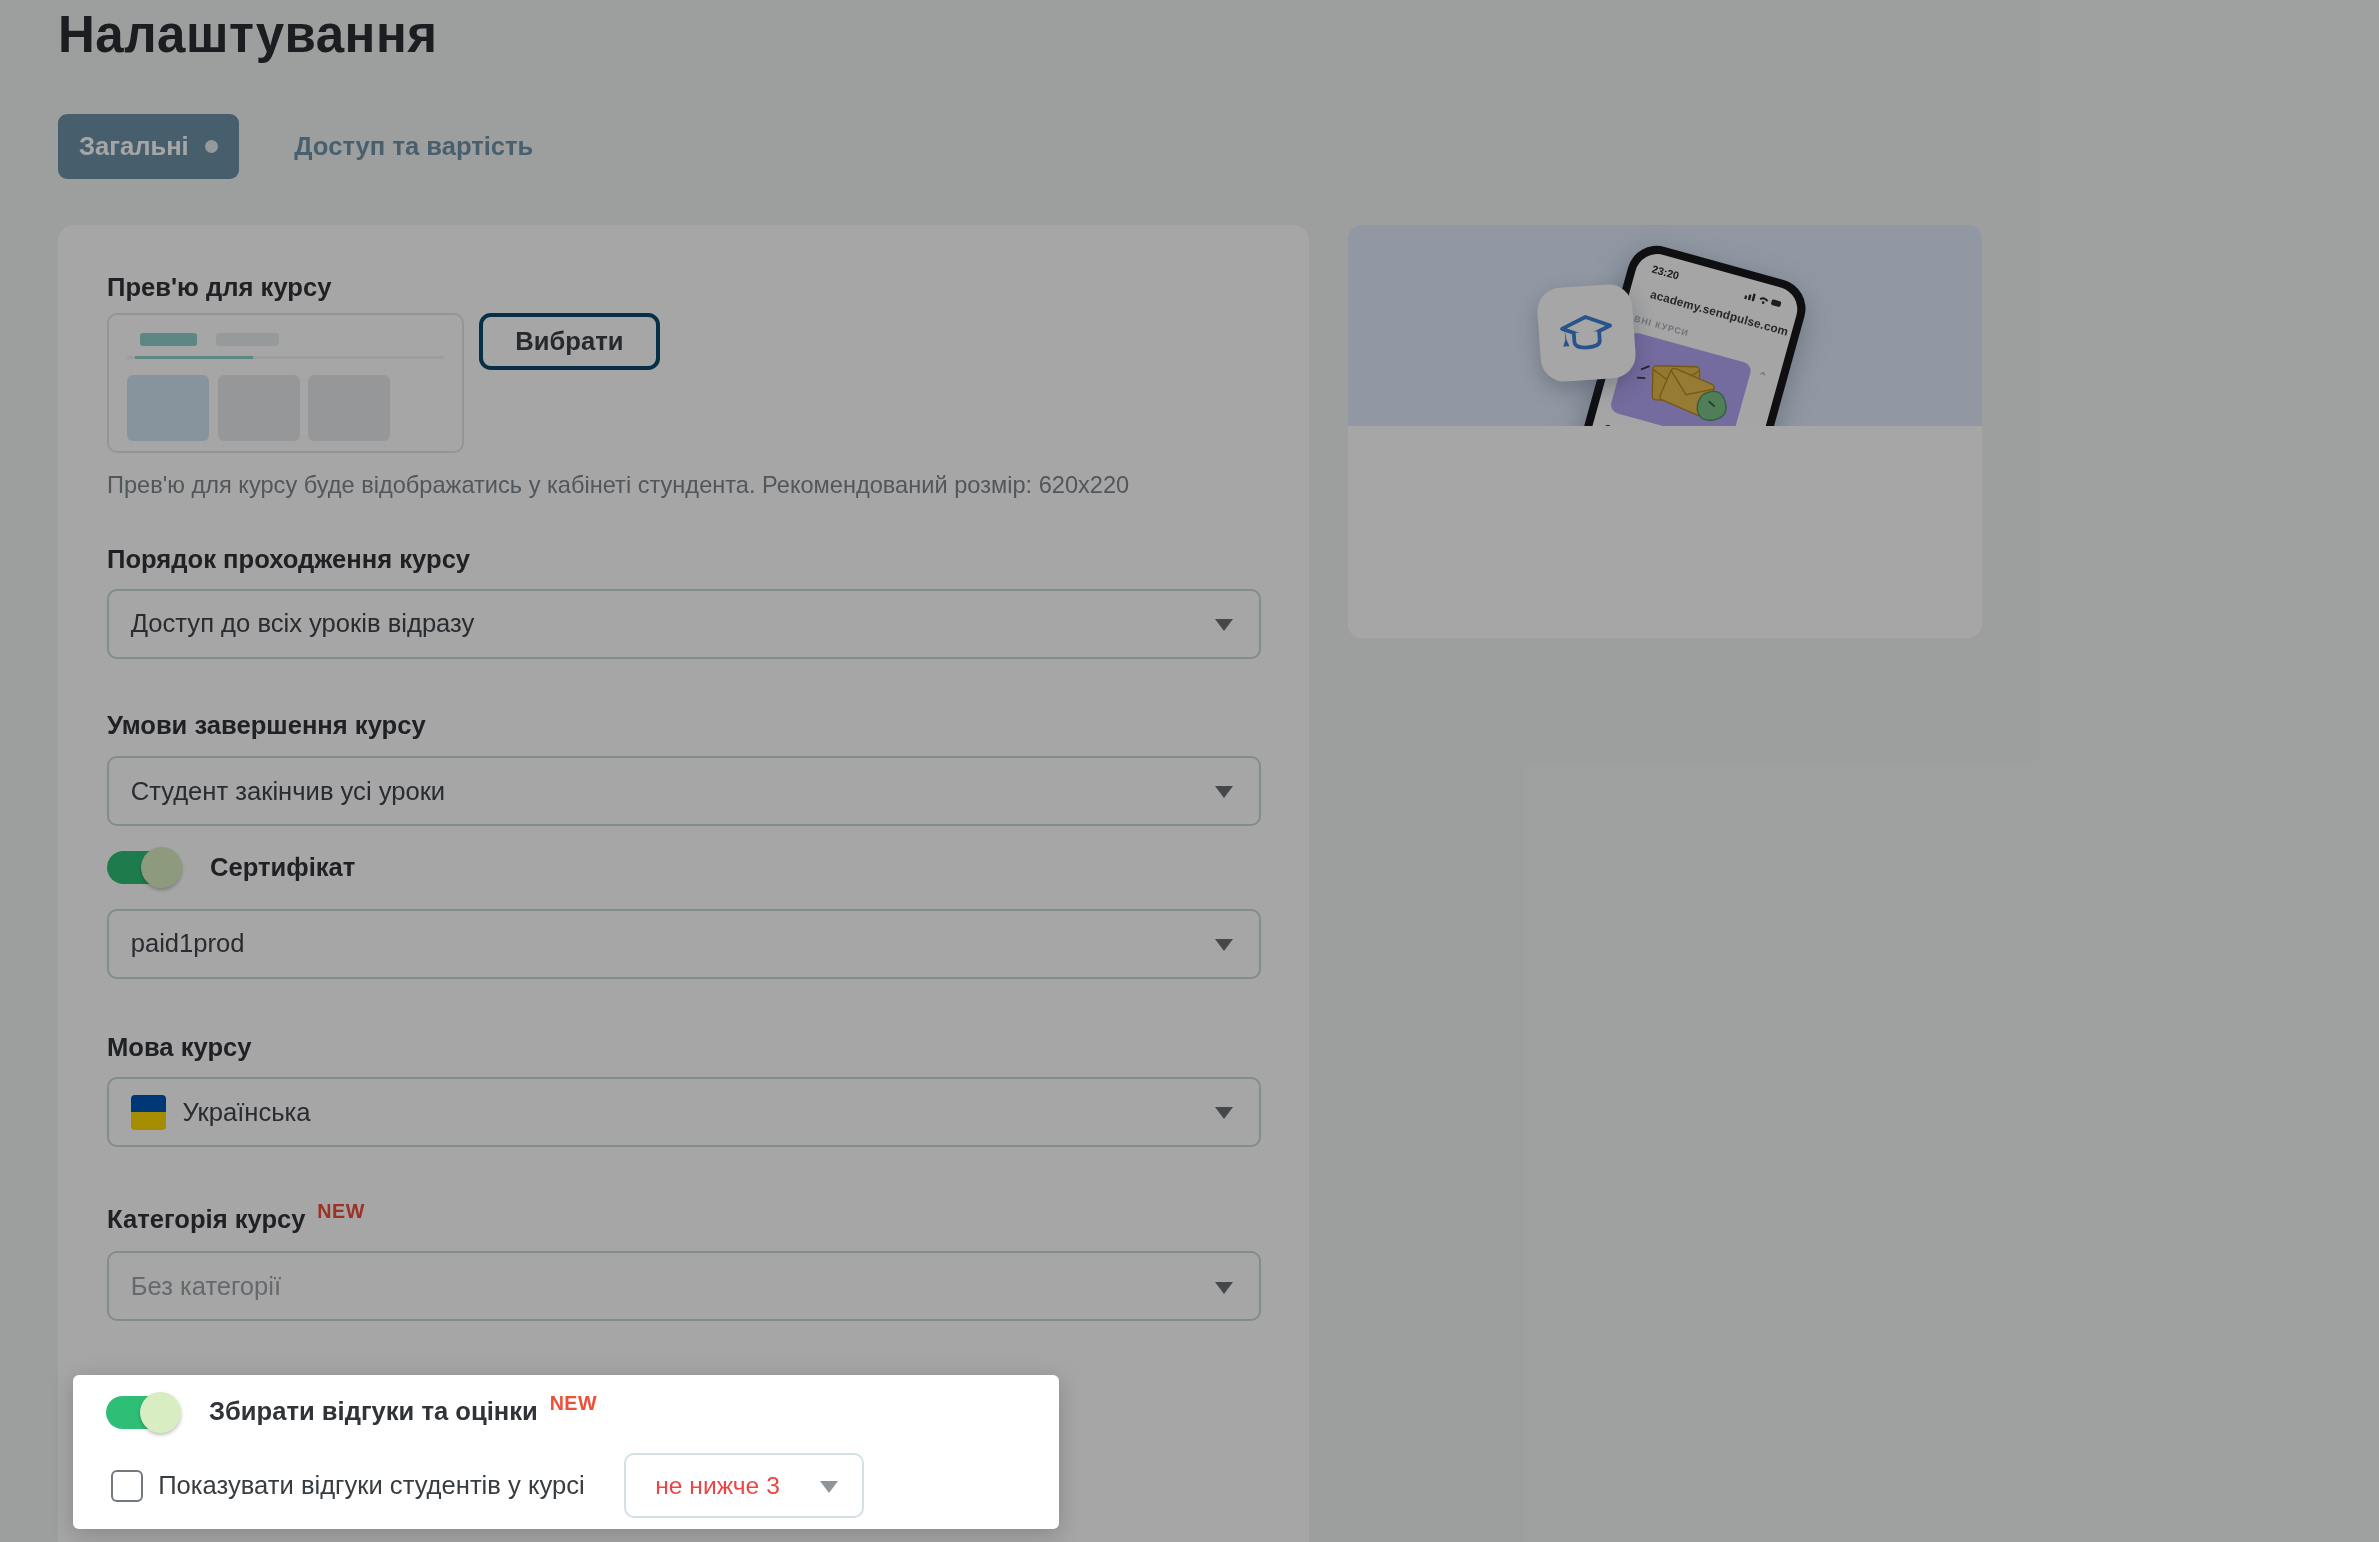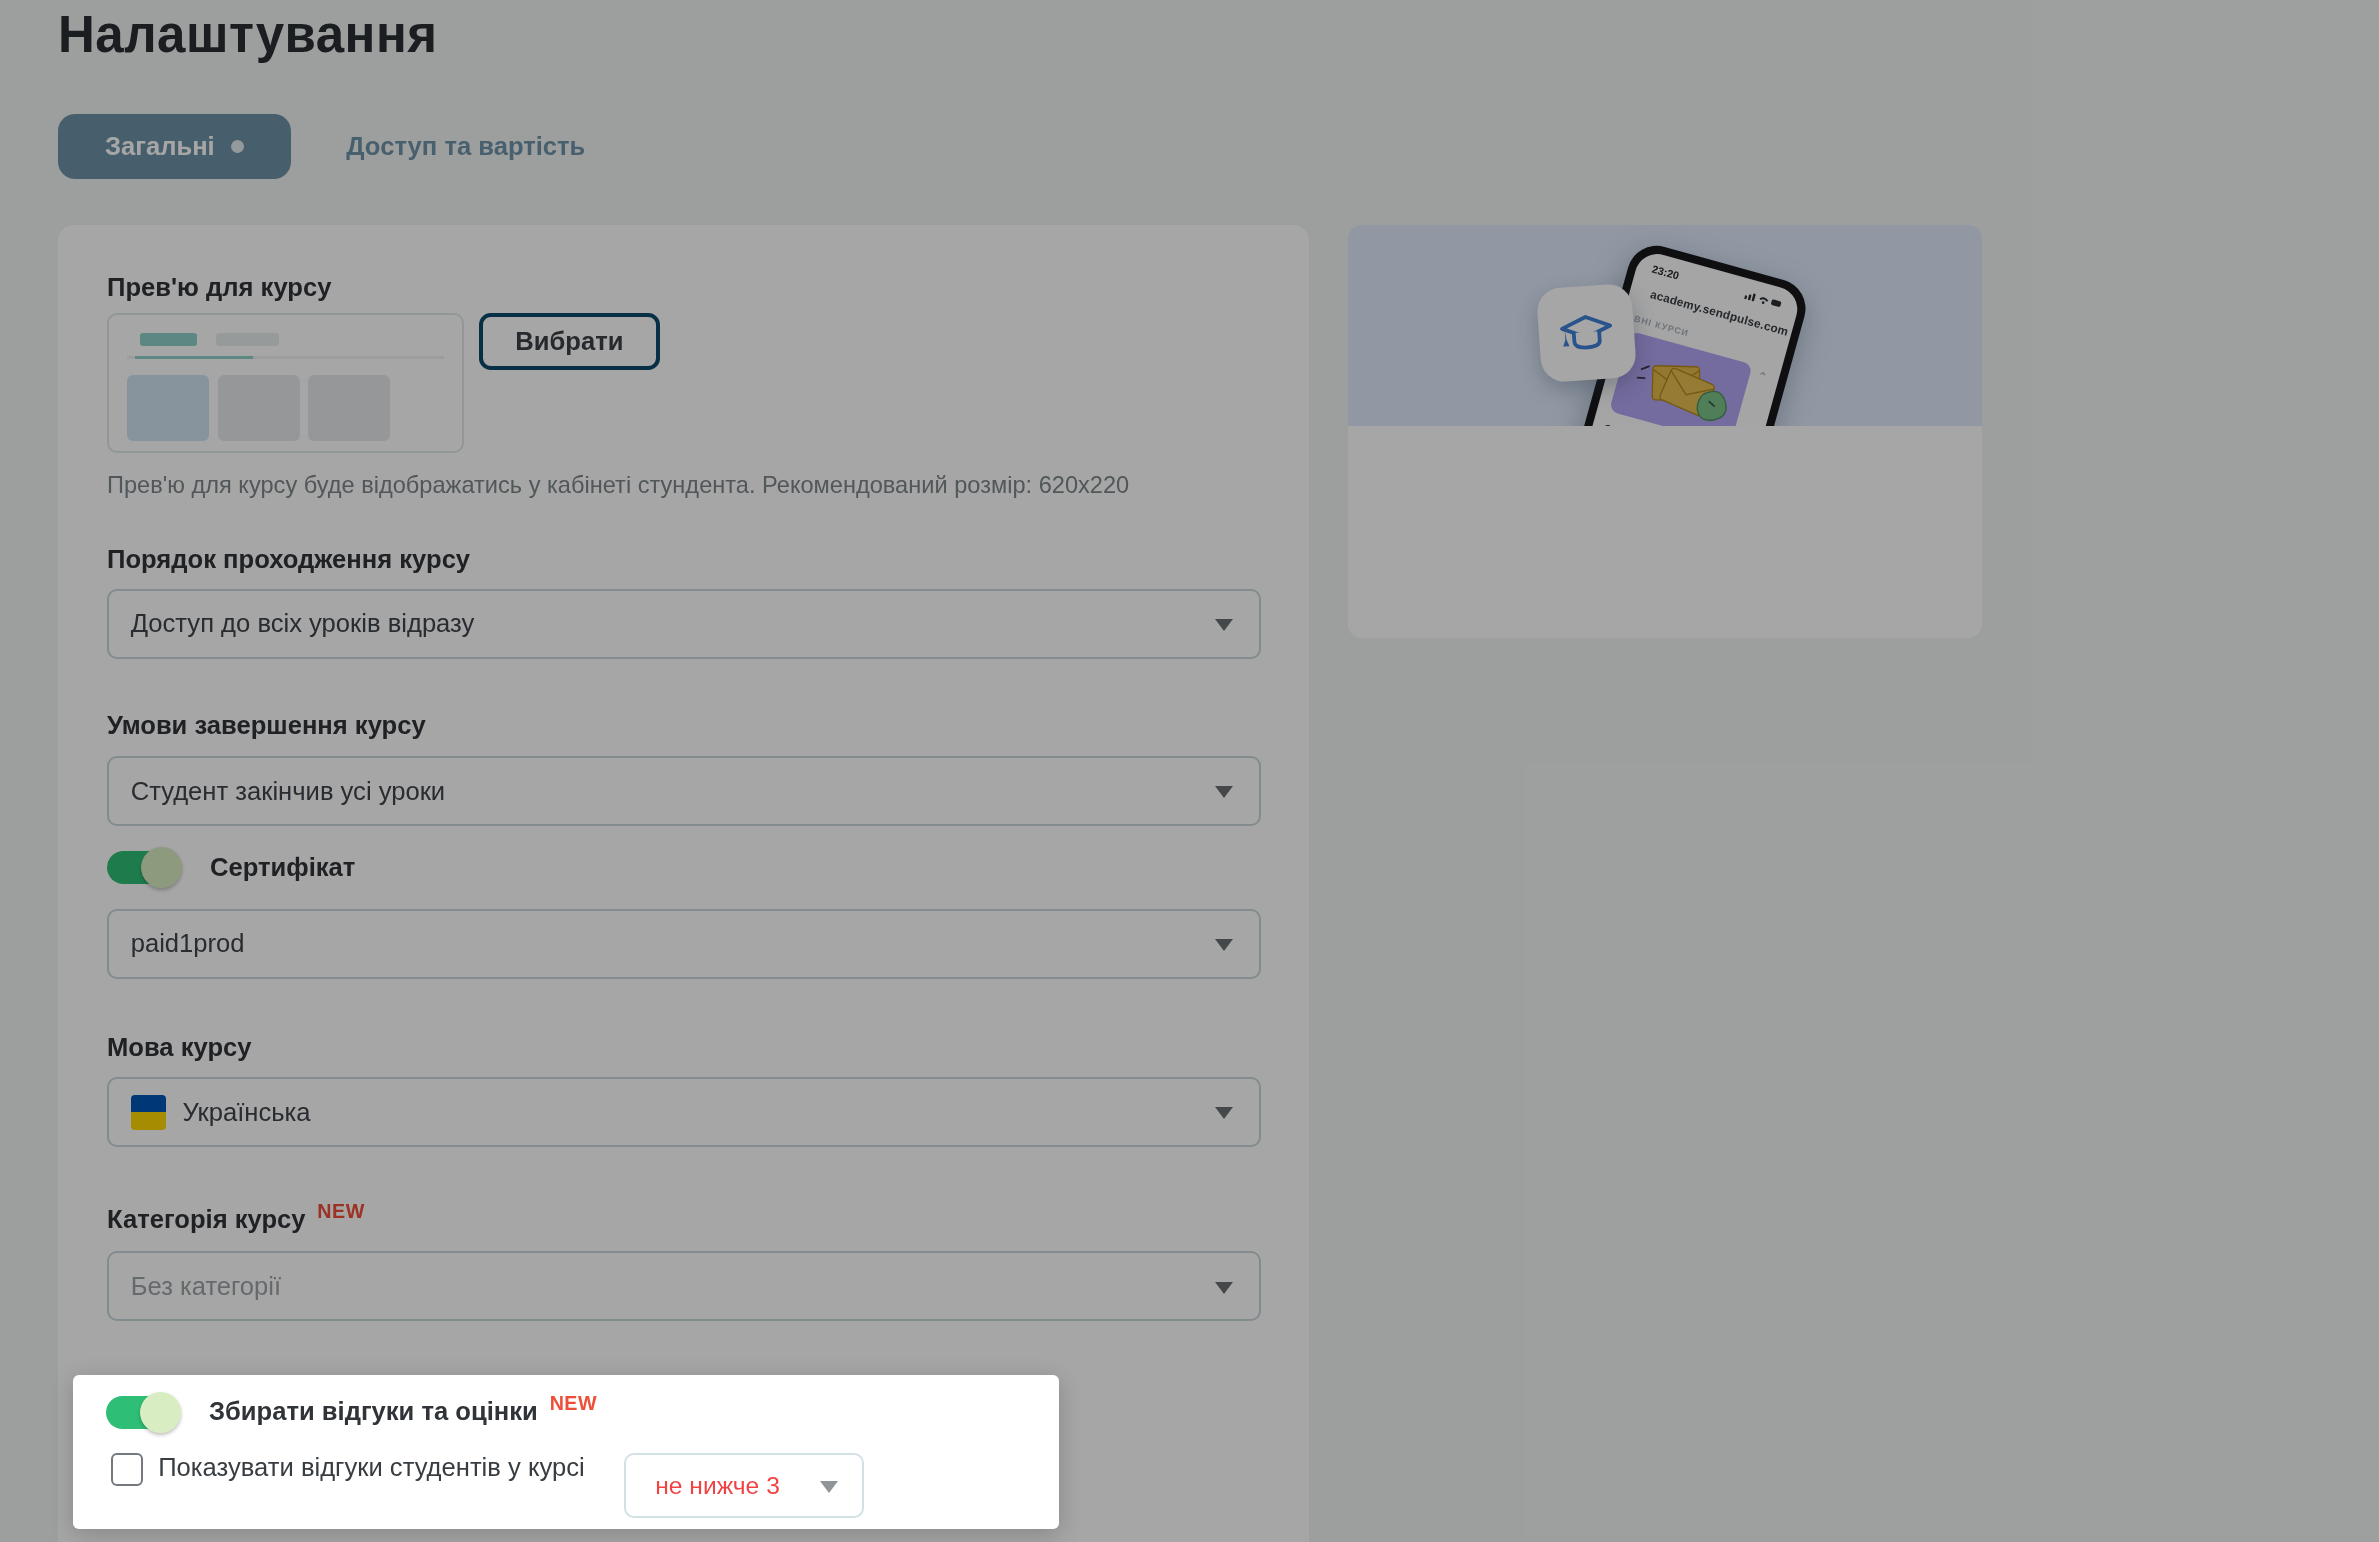--- a/index.html
+++ b/index.html
@@ -15,21 +15,21 @@
   
   .page-title {
     position: absolute; left: 58px; top: 5px;
     font-size: 51px; font-weight: 700; color: #2a2e32; letter-spacing: 0.5px;
   }
   .tabs {
     position: absolute; left: 58px; top: 114px; height: 65px;
     display: flex; align-items: center; gap: 55px;
   }
   .tab-active {
-    height: 65px; padding: 0 47px; border-radius: 17px;
+    height: 65px; padding: 0 21px; border-radius: 9px;
     background: #6e93a7; color: #ffffff;
     display: flex; align-items: center; gap: 15.8px;
     font-size: 25.6px; font-weight: 700; border: none; cursor: pointer;
   }
   .tab-dot { width: 13.8px; height: 13.8px; border-radius: 50%; background: rgba(255,255,255,0.82); }
   .tab-link { font-size: 25.6px; font-weight: 700; color: #6f94a8; cursor: pointer; }
 
   
   .main-card {
     position: absolute; left: 58px; top: 225px; width: 1251px; height: 1478px;
@@ -137,21 +137,21 @@
   }
 
   
   .dim-overlay { position: absolute; inset: 0; background: rgba(0,0,0,0.35); z-index: 50; pointer-events: none; }
   .spotlight {
     position: absolute; left: 73px; top: 1375px; width: 986px; height: 154px;
     background: #ffffff; border-radius: 5.9px; z-index: 60;
     padding: 13.8px 0 0 33px; box-shadow: 0 5.9px 23.6px rgba(0,0,0,0.18);
   }
   .spot-row-a { display: flex; align-items: center; gap: 34px; height: 47px; }
-  .spot-row-b { display: flex; align-items: flex-start; margin-top: 17.7px; padding-left: 4.9px; }
+  .spot-row-b { display: flex; align-items: center; margin-top: 17.7px; padding-left: 4.9px; }
   .checkbox {
     appearance: none; -webkit-appearance: none; width: 32.5px; height: 32.5px;
     border: 2px solid #73797e; border-radius: 5.9px; background: #fff; cursor: pointer; flex: none;
   }
   .spot-check-label { font-size: 25.6px; color: #383d41; margin-left: 14.8px; }
   .mini-select {
     position: relative; margin-left: 39px; width: 240px; height: 65px;
     background: #fff; border: 2px solid #d2e2e4; border-radius: 9.9px;
     display: flex; align-items: center; padding: 0 59px 0 29.6px;
     font-size: 24.6px; color: #ef4444; cursor: pointer;

